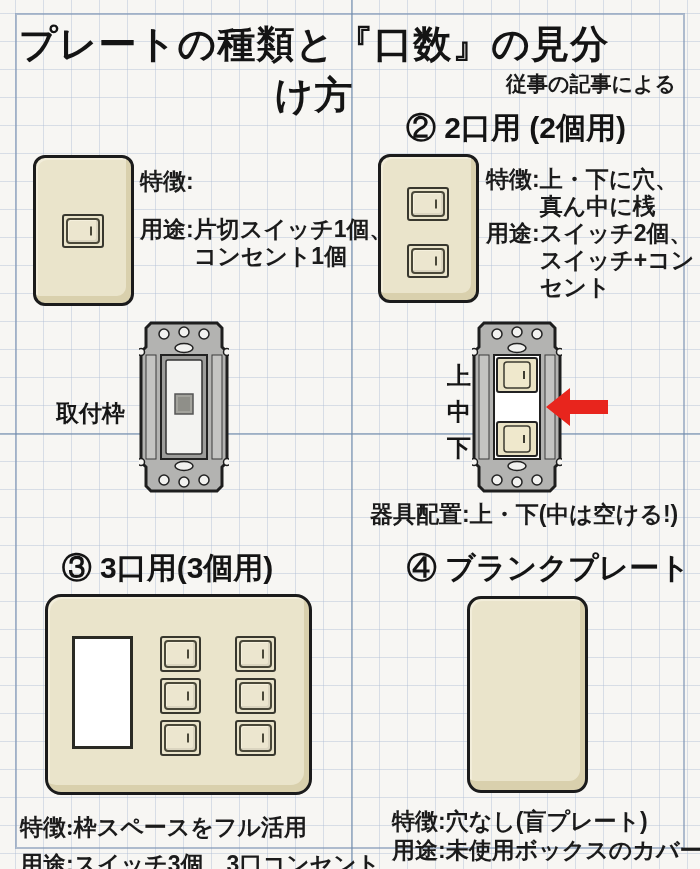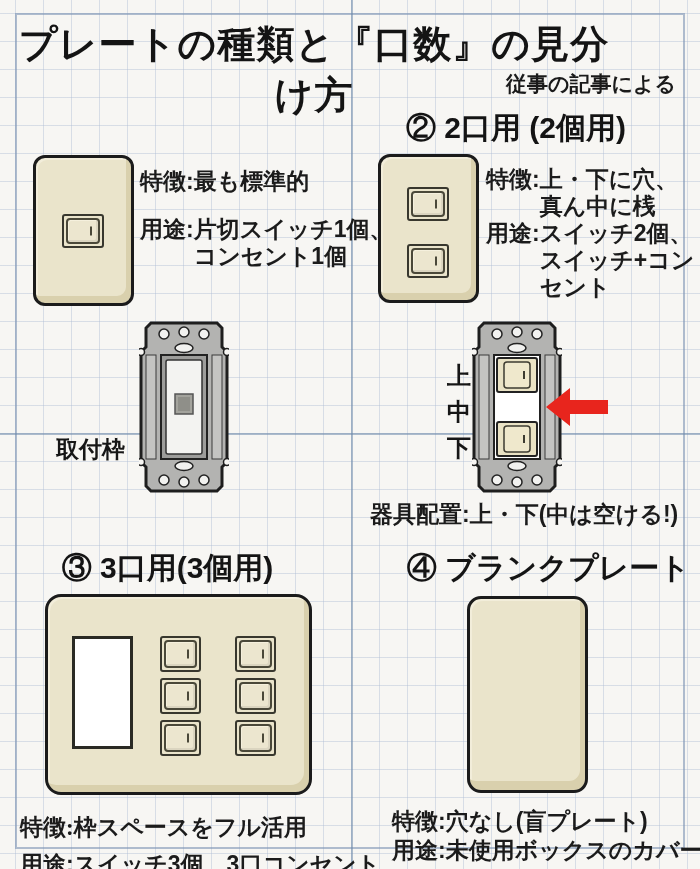--- a/index.html
+++ b/index.html
@@ -55,21 +55,21 @@
   .row-2b{left:486px;top:220px;}
 
   .caption{position:absolute;font-size:23px;font-weight:700;color:#1b1b1b;white-space:nowrap;}
   .cap-place-1{left:75px;top:499px;}
   .cap-place-2{left:370px;top:499px;text-align:right;}
   .cap-3a{left:20px;top:812px;font-family:Liberation Serif, serif;}
   .cap-3b{left:20px;top:833px;margin-top:16px;}
   .cap-4a{left:392px;top:806px;}
   .cap-4b{left:392px;top:835px;}
 
-  .frame-label{position:absolute;left:56px;top:398px;font-size:23px;font-weight:800;margin-top:36px;}
+  .frame-label{position:absolute;left:56px;top:398px;font-size:23px;font-weight:800;}
   .pos-label{position:absolute;left:446px;width:26px;text-align:center;font-size:24px;font-weight:800;}
   .pos-top{top:360px;} .pos-mid{top:396px;} .pos-bot{top:432px;}
 
   .arrow{position:absolute;left:545px;top:387px;}
 </style>
 </head>
 <body>
 
 <div class="canvas">
   <div class="border-frame"></div>
@@ -79,21 +79,20 @@
   <div class="title">プレートの種類と『口数』の見分け方</div>
   <div class="subtitle">従事の記事による</div>
 
   <div class="plate plate-1">
     <div class="sw" style="left:26px;top:56px;width:38px;height:30px;">
       <div class="sw-inner"></div>
     </div>
   </div>
   <div class="info-row row-1a">
     <span class="lbl">特徴:</span>
-      <span class="val">最も標準的</span>
   </div>
   <div class="info-row row-1b">
     <span class="lbl">用途:</span>
       <span class="val">片切スイッチ1個、
 コンセント1個</span>
   </div>
 
   <div class="sec-head head-2">② 2口用 (2個用)</div>
   <div class="plate plate-2">
     <div class="sw" style="left:26px;top:30px;width:38px;height:30px;">

